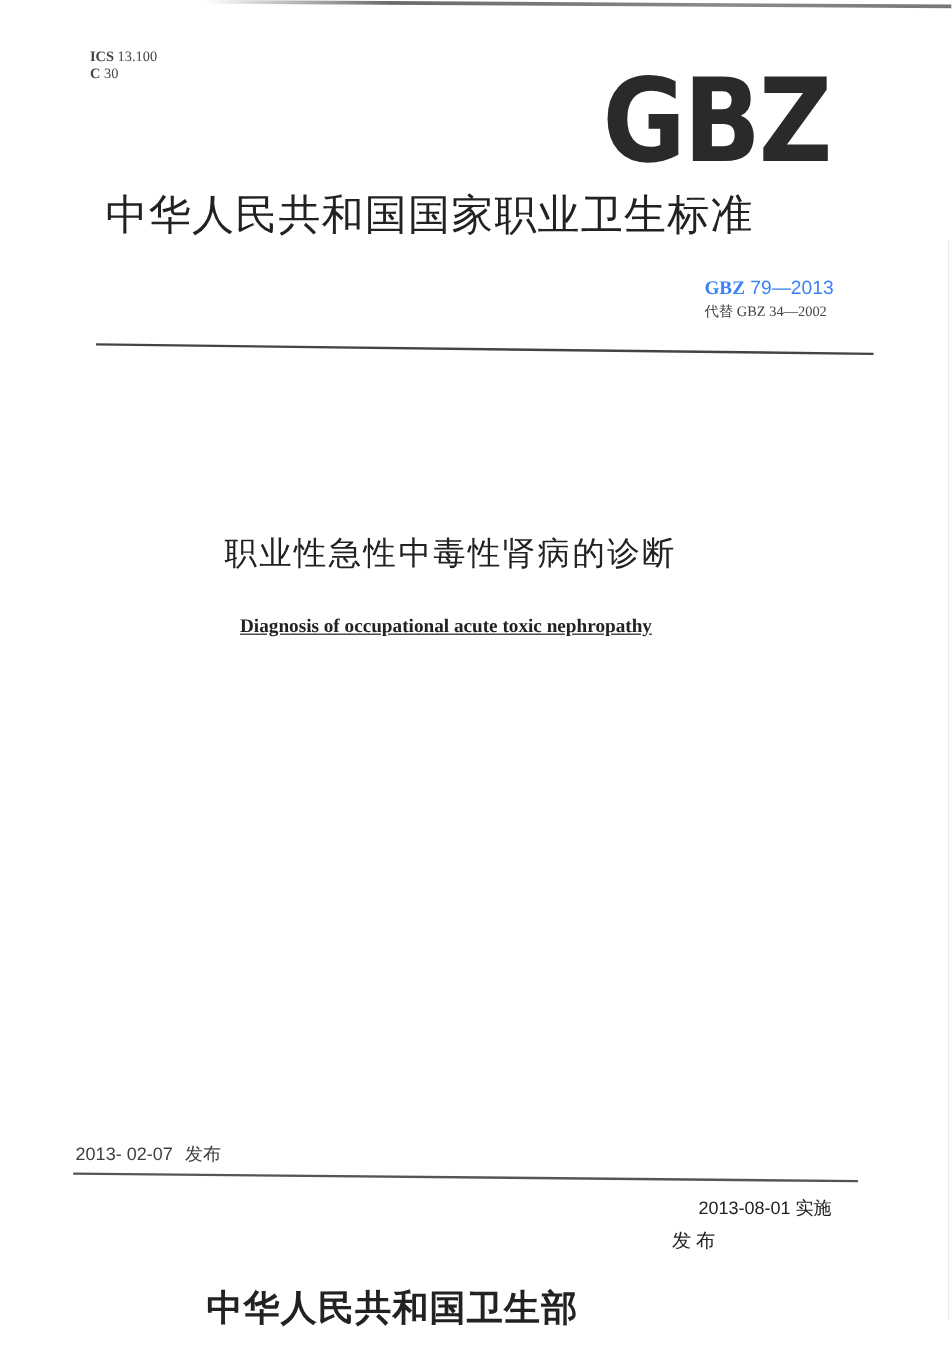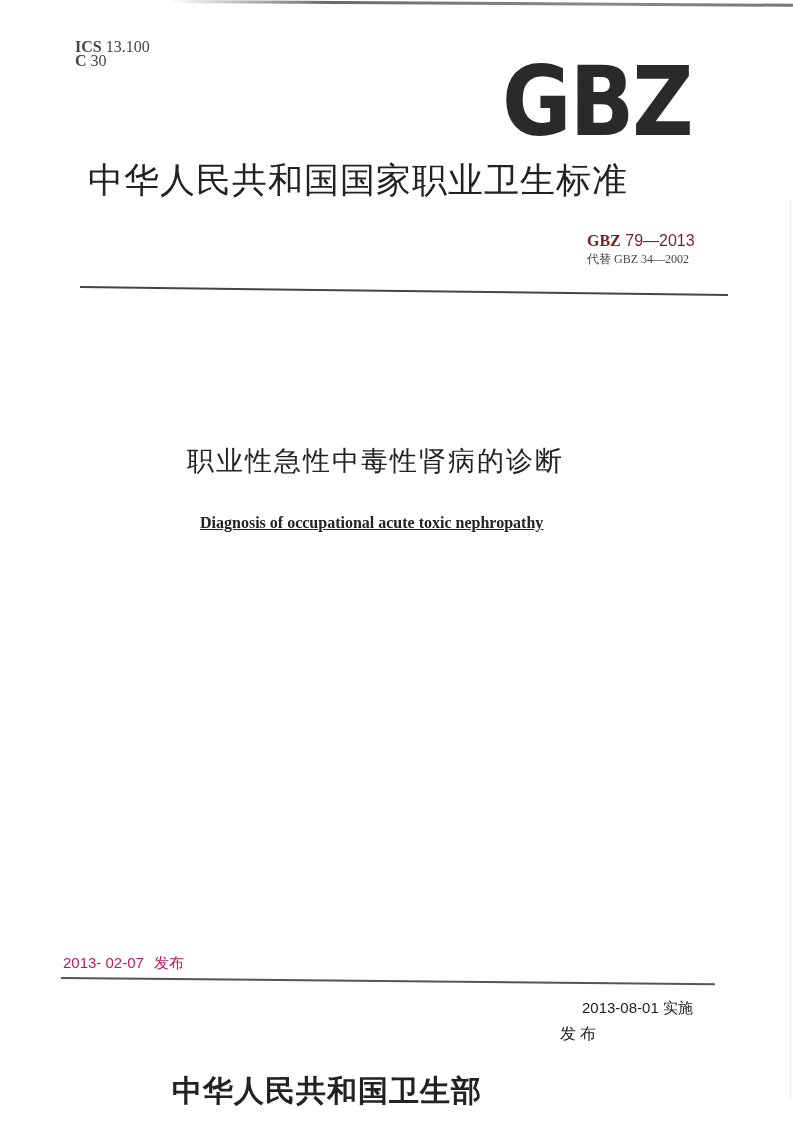--- a/index.html
+++ b/index.html
@@ -11,38 +11,38 @@
     .abs { position: absolute; }
     .top-edge {
       left: 170px; top: 0px; width: 623px; height: 3px;
       background: linear-gradient(to right, rgba(120,120,120,0), #6a6a6a 25%, #8a8a8a 70%, #777 100%);
       transform: rotate(0.35deg); transform-origin: left top;
     }
     .right-edge {
       left: 790px; top: 200px; width: 1px; height: 900px; background: #ececec;
     }
     .ics {
-      left: 75px; top: 40px; font-size: 16px; line-height: 14px; color: #444;
+      left: 75px; top: 40px; font-size: 12px; line-height: 14px; color: #444;
       font-family: "Liberation Serif", serif;
     }
     .ics b { font-weight: bold; }
     .gbz-logo {
       left: 502px; top: 60px; width: 226px; height: 80px;
       font-family: "DejaVu Sans", sans-serif; font-weight: bold;
       font-size: 92px; line-height: 80px; letter-spacing: -2px;
       color: #2a2a2a; transform: scaleY(1.05) scaleX(0.92); transform-origin: left top;
     }
     .std-title {
       left: 88px; top: 158px; font-family: "DejaVu Serif", serif;
       font-size: 35px; line-height: 44px; letter-spacing: 1px; color: #222;
       white-space: nowrap;
       text-align: right;
     }
     .std-no {
-      left: 587px; top: 232px; font-size: 16px; line-height: 18px; color: #7f1d1d;
+      left: 587px; top: 232px; font-size: 16px; line-height: 18px; color: #3b82f6;
       font-family: "Liberation Sans", sans-serif; white-space: nowrap;
     }
     .std-no .gbz-b { font-family: "Liberation Serif", serif; font-weight: bold; }
     .replace-no {
       left: 587px; top: 252px; font-size: 12px; line-height: 14px; color: #444;
       font-family: "Liberation Serif", serif; white-space: nowrap;
     }
     .rule-top {
       left: 80px; top: 286px; width: 648px; height: 2px; background: #444;
       transform: rotate(0.7deg); transform-origin: left top;
@@ -50,21 +50,21 @@
     .doc-title {
       left: 187px; top: 443px; font-size: 27px; line-height: 36px;
       letter-spacing: 2px; color: #222; white-space: nowrap;
       font-family: Liberation Sans, sans-serif;
     }
     .doc-title-en {
       left: 200px; top: 512px; font-size: 16px; line-height: 22px; font-weight: bold;
       font-family: "Liberation Serif", serif; color: #222; white-space: nowrap; text-decoration: underline;
     }
     .issue-date {
-      left: 63px; top: 953px; font-size: 15px; line-height: 20px; color: #be185d;
+      left: 63px; top: 953px; font-size: 15px; line-height: 20px; color: #404040;
       white-space: nowrap; font-family: "Liberation Sans", sans-serif;
     }
     .impl-date {
       left: 582px; top: 958px; font-size: 15px; line-height: 20px; color: #222;
       white-space: nowrap; font-family: "Liberation Sans", sans-serif; margin-top: 40px;
     }
     .rule-bottom {
       left: 61px; top: 977px; width: 654px; height: 2px; background: #555;
       transform: rotate(0.55deg); transform-origin: left top;
     }

